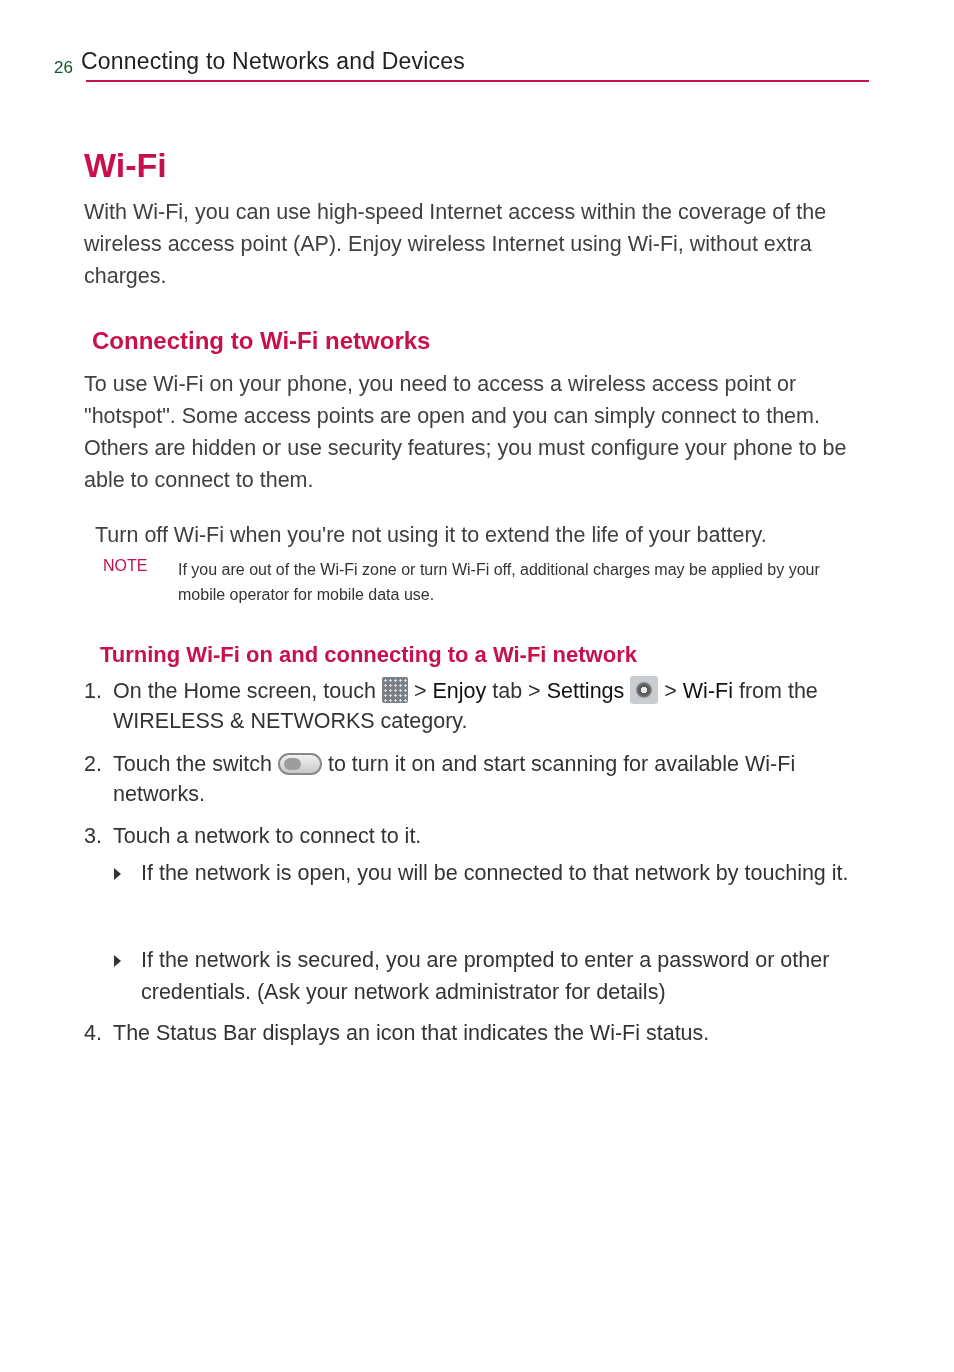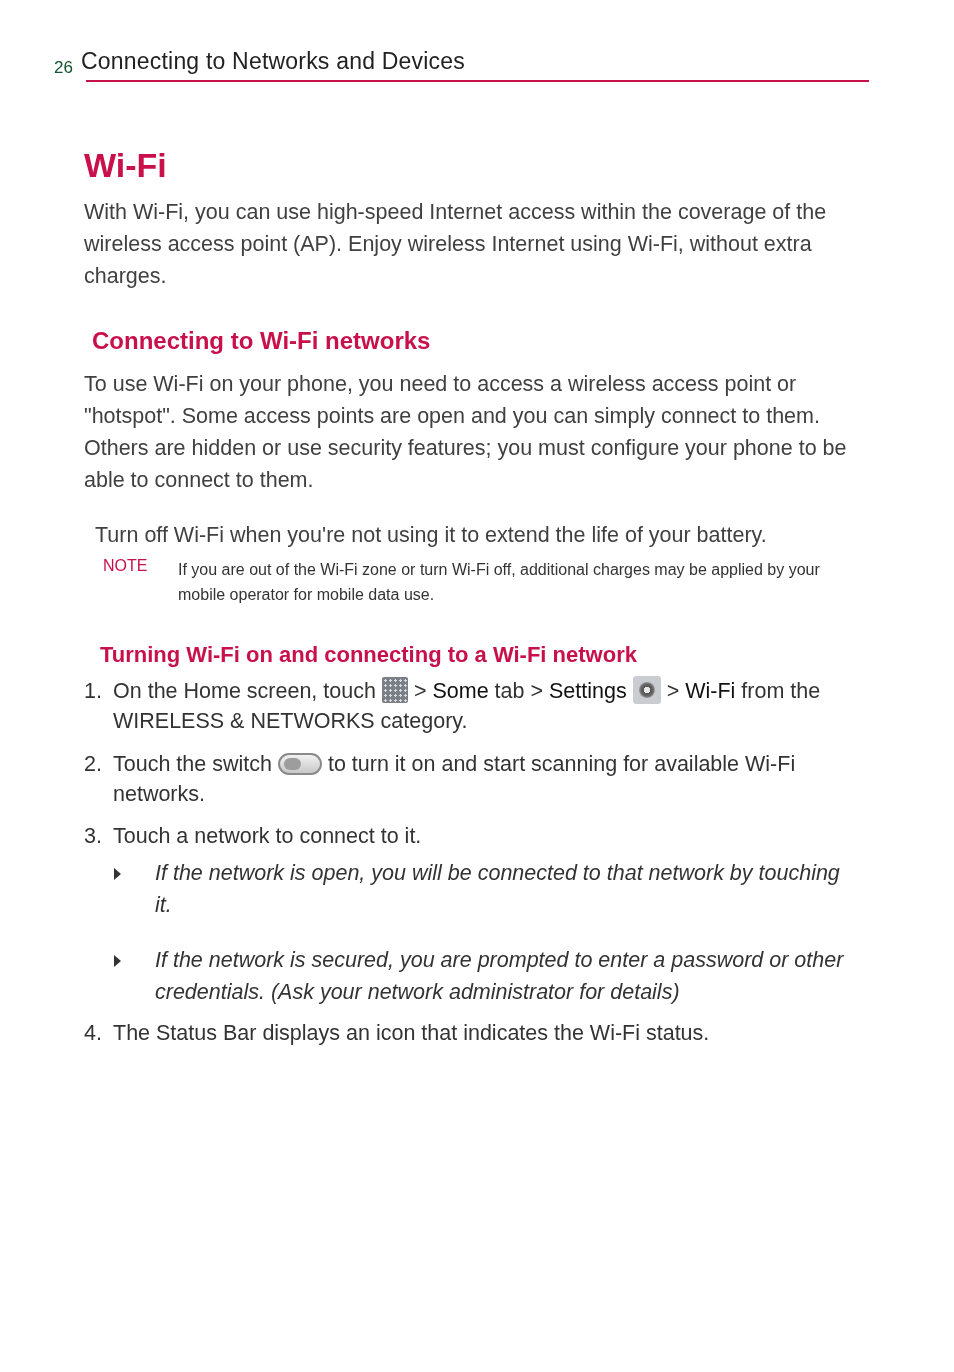--- a/index.html
+++ b/index.html
@@ -14,21 +14,21 @@
   .h3 { position:absolute; left:84px; top:626px; font-size:22px; color:#c8104a; }
   .note-label { position:absolute; left:103px; top:557px; font-size:16px; font-weight:normal; color:#c8104a; }
   .note-text { position:absolute; left:178px; top:557px; width:680px; font-size:16px; line-height:25px; color:#333; }
   .step { position:absolute; left:84px; width:790px; font-size:21.5px; line-height:30px; color:#333; }
   .step .num { position:absolute; left:0; top:0; }
   .step .body { margin-left:29px; display:block; }
   .strong { color:#111; font-weight:normal; }
   .bullet { position:absolute; left:114px; width:740px; font-size:21.5px; line-height:32px; color:#333; }
   .bullet .tri { position:absolute; left:0; top:11px; width:0; height:0;
                  border-top:6px solid transparent; border-bottom:6px solid transparent; border-left:7px solid #333; }
-  .bullet .body { margin-left:41px; display:block;font-style:italic; }
+  .bullet .body { margin-left:27px; display:block; }
   .icon-apps { display:inline-block; width:26px; height:26px; background:#7b7f86; vertical-align:-5px; border-radius:2px;
                background-image:radial-gradient(circle, #d9dce0 1.2px, transparent 1.4px); background-size:5px 5px; background-position:1px 1px; }
   .icon-settings { display:inline-block; width:28px; height:28px; background:#c9ccd1; vertical-align:-6px; border-radius:3px; position:relative; }
   .icon-settings::after { content:""; position:absolute; left:6px; top:6px; width:16px; height:16px; border-radius:50%;
                           background:radial-gradient(circle, #e8e8e8 3px, #555 3.5px, #666 6px, #9a9a9a 8px); }
   .icon-switch { display:inline-block; width:44px; height:22px; border:2px solid #8a8a8a; border-radius:12px; vertical-align:-4px;
                  background:linear-gradient(#f2f2f2,#c8c8c8); box-sizing:border-box; position:relative; }
   .icon-switch::after { content:""; position:absolute; left:4px; top:3px; width:17px; height:12px; border-radius:6px; background:#9d9d9d; }
 </style>
 </head>
@@ -51,21 +51,21 @@
 <div class="note-text">If you are out of the Wi-Fi zone or turn Wi-Fi off, additional charges may be applied by your mobile operator for mobile data use.</div>
 
 <h3 class="h3" style="margin:16px">Turning Wi-Fi on and connecting to a Wi-Fi network</h3>
 
 <div class="step" style="top:676px">
   <span class="num">1.</span>
   <span class="body">
     <span>On the Home screen, touch</span>
     <span class="icon-apps"></span>
     <span>&gt;</span>
-    <span class="strong">Some</span>
+    <span class="strong">Enjoy</span>
     <span>tab &gt;</span>
     <span class="strong">Settings</span>
     <span class="icon-settings"></span>
     <span>&gt;</span>
     <span class="strong">Wi-Fi</span>
     <span>from the WIRELESS &amp; NETWORKS category.</span>
   </span>
 </div>
 
 <div class="step" style="top:749px">

